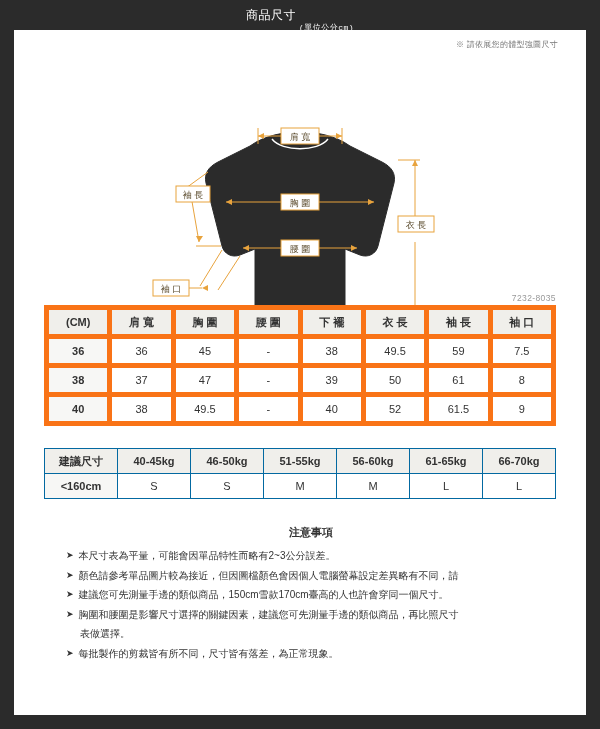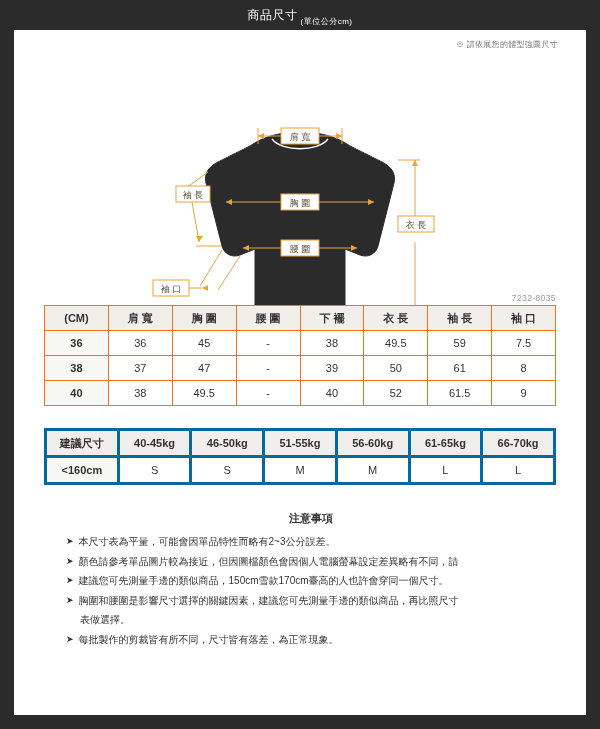--- a/index.html
+++ b/index.html
@@ -31,21 +31,22 @@
     justify-content: center;
   }
   .header-title {
     font-size: 12px;
     letter-spacing: 0.5px;
   }
   .header-unit {
     font-size: 8px;
     margin-left: 3px;
     position: relative;
-    top: 5px;
+    top: 11px;
+    font-family: Liberation Mono, monospace;
   }
 
   
   .top-note {
     text-align: right;
     font-size: 8px;
     color: #777;
     padding: 9px 42px 0 16px;
     letter-spacing: 0.3px;
   }
@@ -72,39 +73,39 @@
   .table-block {
     padding: 0 44px;
     box-sizing: border-box;
   }
   table {
     border-collapse: collapse;
     width: 100%;
     table-layout: fixed;
   }
   table.size-table th, table.size-table td {
-    border: 1px solid #f97316;
+    border: 5px solid #f97316;
     height: 22px;
     text-align: center;
     font-size: 11px;
     color: #333;
   }
   table.size-table thead th {
     background: #f0efeb;
     font-weight: bold;
     font-size: 11px;
   }
   table.size-table tbody td:first-child {
     background: #f7f7f5;
     font-weight: bold;
   }
   .spacer-20 { height: 22px; }
 
   table.rec-table th, table.rec-table td {
-    border: 3px solid #0369a1;
+    border: 1px solid #0369a1;
     height: 22px;
     text-align: center;
     font-size: 11px;
     color: #333;
   }
   table.rec-table thead th {
     background: #f0efeb;
     font-weight: bold;
   }
   table.rec-table tbody td:first-child {

